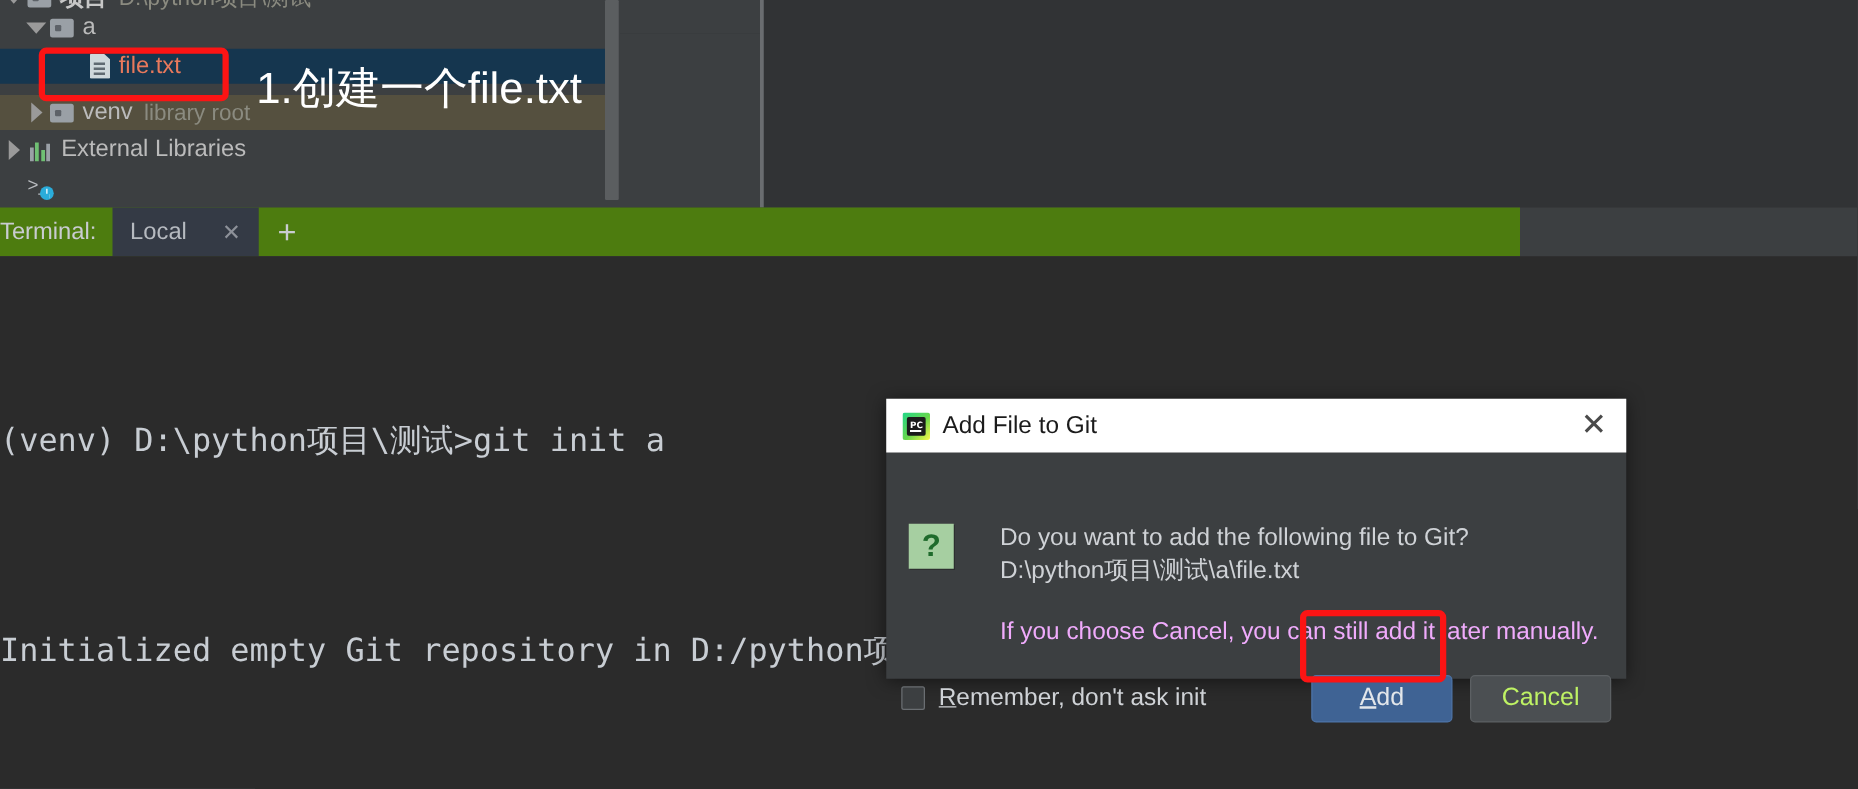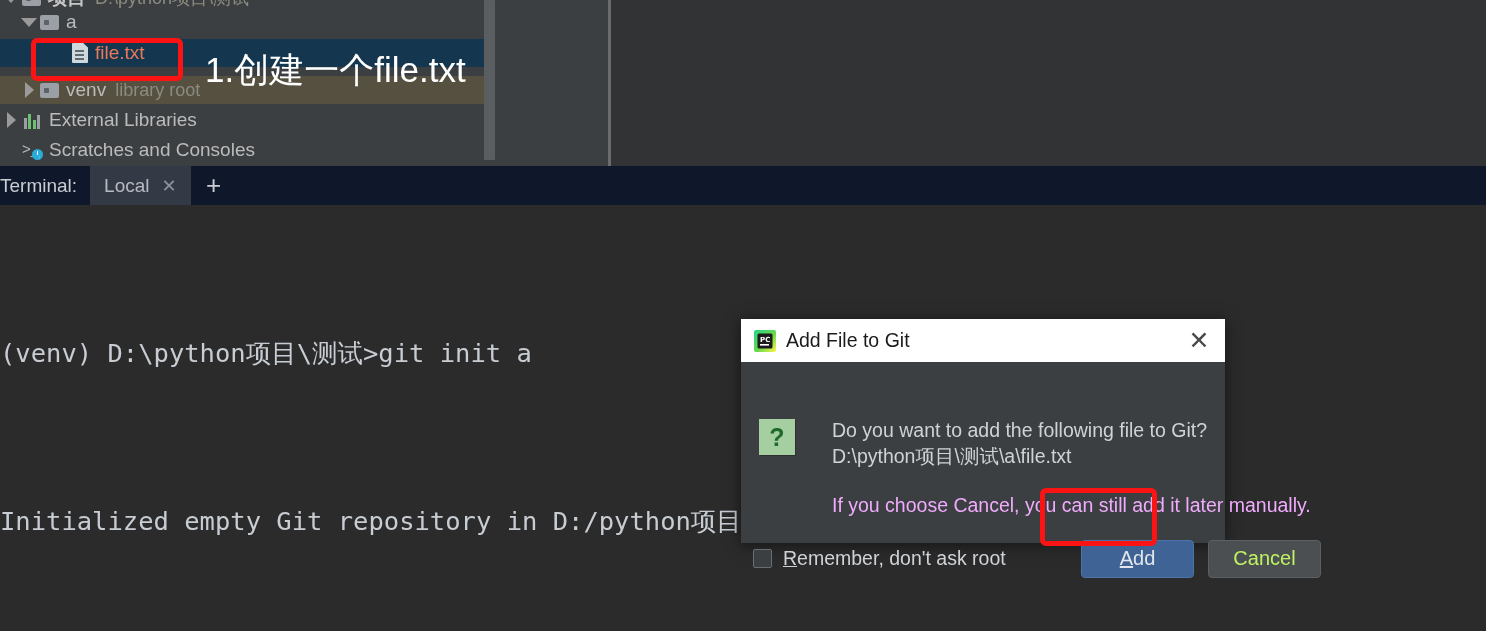--- a/index.html
+++ b/index.html
@@ -112,30 +112,30 @@
     position: absolute; left: 608px; top: 0; width: 3px; height: 166px;
     background: #6a6d70;
   }
   #editor-body-left {
     position: absolute; left: 496px; top: 27px; width: 112px; height: 139px;
     background: #3c3f41;
   }
 
   
   #term-bar {
-    position: absolute; left: 0; top: 166px; width: 1486px; height: 39px;
-    background: #0f172a;
+    position: absolute; left: 0; top: 166px; width: 1216px; height: 39px;
+    background: #4d7c0f;
     display: flex; align-items: stretch; text-align: right;
   }
   #term-label {
     display: flex; align-items: center; padding: 0 13px 0 0;
     color: #c9ccd1; font-size: 19px;
   }
   #term-tab {
-    display: flex; align-items: center; gap: 12px;
+    display: flex; align-items: center; gap: 28px;
     padding: 0 14px; background: #343a45;
     color: #b6bac0; font-size: 19px;
   }
   #term-tab-close {
     color: #8d9199; font-size: 18px; line-height: 1;
   }
   #term-add {
     display: flex; align-items: center; justify-content: center;
     width: 46px; color: #c9ccd1; font-size: 26px; font-weight: 300;
   }
@@ -147,24 +147,23 @@
     font-family: "DejaVu Sans Mono", "Liberation Mono", monospace;
     color: #c8cdd3; font-size: 25.5px; line-height: 56px;
     padding: 8px 0 0 0;
     white-space: pre;
     overflow: hidden;
   }
   .term-line { height: 56px; padding-left: 0px; }
 
   
   #dialog {
-    position: absolute; left: 709px; top: 319px; width: 484px; height: 224px;
+    position: absolute; left: 709px; top: 319px; width: 592px; height: 224px;
     background: #3c3f41;
     box-shadow: 0 2px 14px rgba(0,0,0,.55);
-    margin-left: 32px;
   }
   #dlg-titlebar {
     height: 43px; background: #ffffff;
     display: flex; align-items: center; padding: 0 11px 0 13px;
   }
   #dlg-icon {
     width: 22px; height: 22px; margin-right: 10px; flex: 0 0 22px; position: relative;
   }
   #dlg-title { flex: 1; color: #1b1b1b; font-size: 19.5px; }
   #dlg-close {
@@ -289,21 +288,20 @@
         </span>
         <span class="lbl">External Libraries</span>
       </div>
 
       <div class="tree-row" style="top:136px">
         <span class="arrow"></span>
         <span class="ico scr-ic">
             <u>&gt;_</u>
             <em></em>
           </span>
-        <span class="lbl">Scratches and Consoles</span>
       </div>
 
     </div>
 
     <div id="proj-scrollbar"></div>
     <div id="proj-scroll-thumb"></div>
 
     <div id="editor-stub"></div>
     <div id="editor-body-left"></div>
     <div id="editor-tabstrip"></div>
@@ -354,21 +352,21 @@
       <div id="q-icon">?</div>
       <div id="dlg-msg">
         <div>Do you want to add the following file to Git?</div>
         <div>D:\python项目\测试\a\file.txt</div>
       </div>
       <div id="dlg-note">If you choose Cancel, you can still add it later manually.</div>
 
       <div id="dlg-buttons">
         <div id="remember-wrap">
           <span id="remember-box"></span>
-          <span id="remember-label"><u>R</u><span>emember, don't ask root</span></span>
+          <span id="remember-label"><u>R</u><span>emember, don't ask init</span></span>
         </div>
         <div id="add-btn" class="dlg-btn">
             <span><u>A</u><span>dd</span></span>
           </div>
         <div id="cancel-btn" class="dlg-btn">Cancel</div>
       </div>
     </div>
   </div>
 
   <div class="redbox" id="redbox-file"></div>

